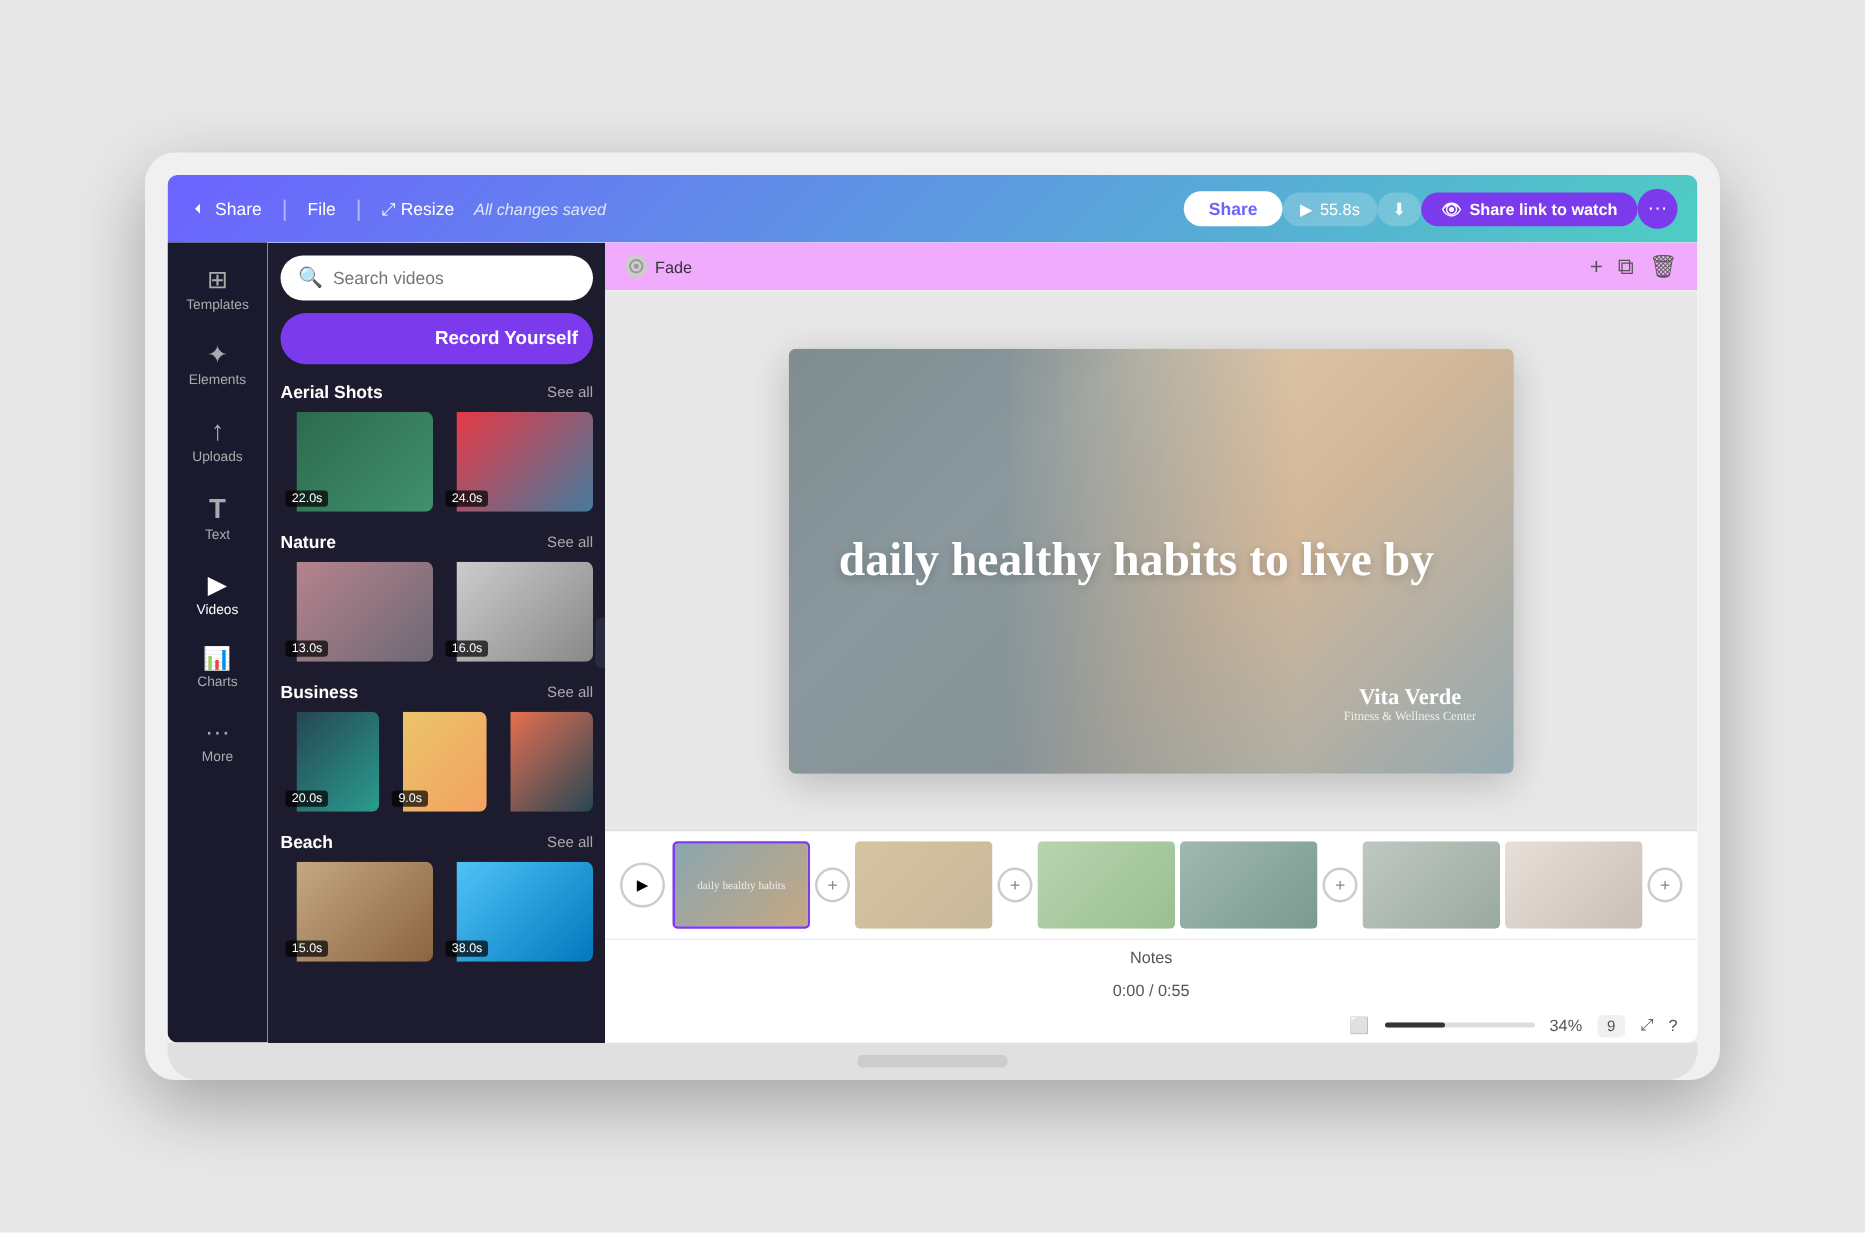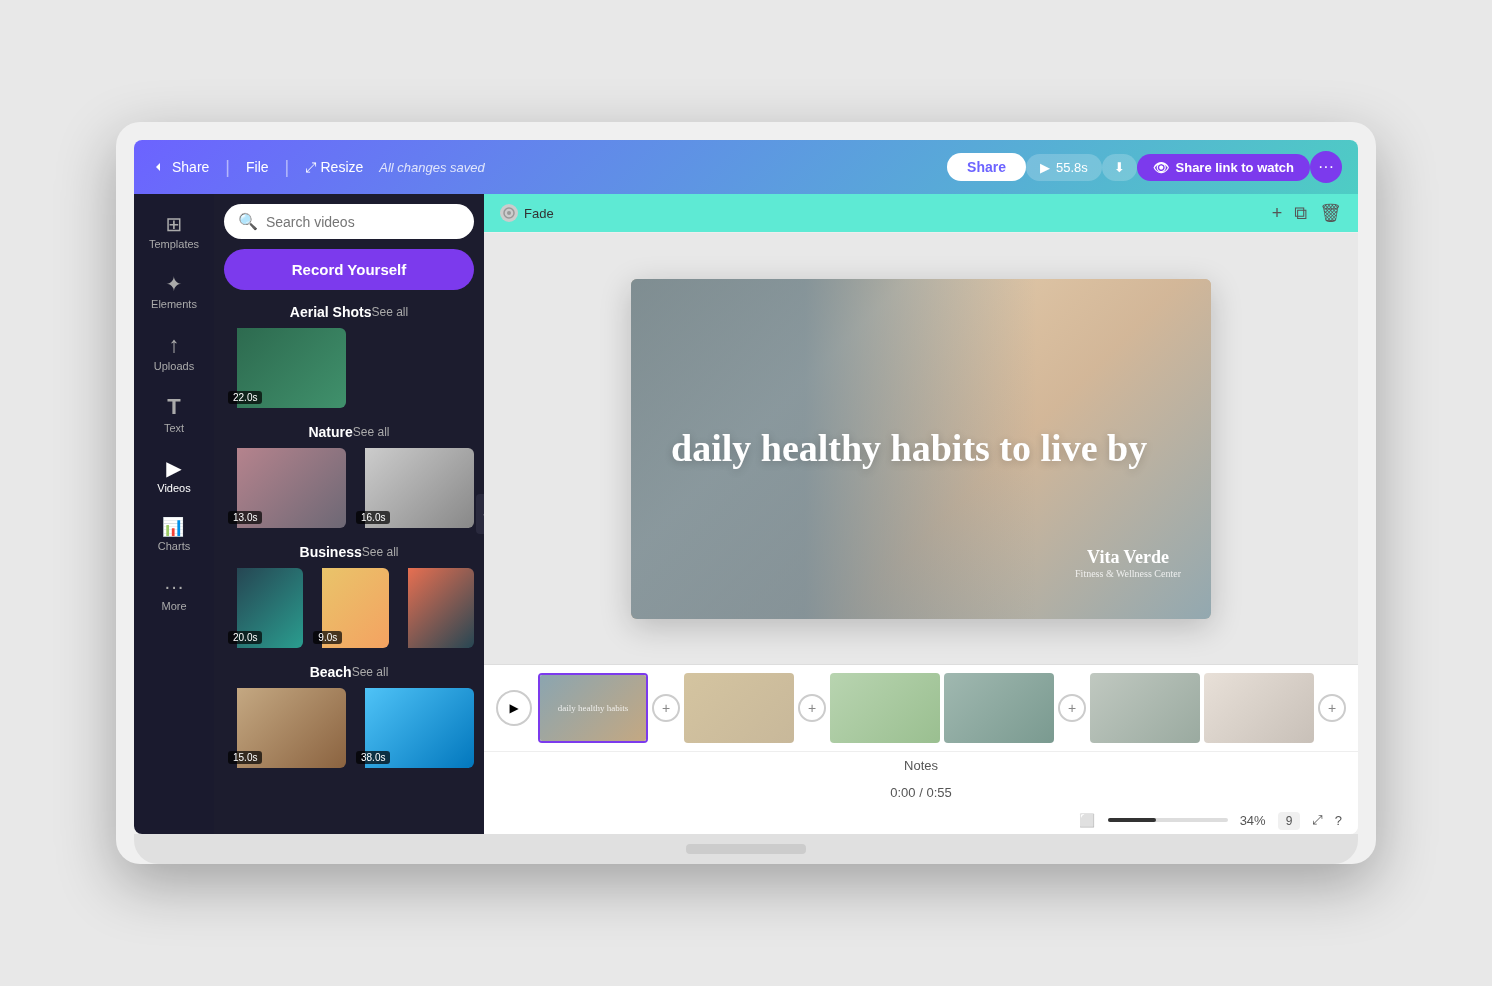--- a/index.html
+++ b/index.html
@@ -206,24 +206,25 @@
       background: #7c3aed;
       color: #fff;
       border: none;
       border-radius: 24px;
       width: 100%;
       padding: 12px;
       font-size: 15px;
       font-weight: 600;
       cursor: pointer;
       margin-bottom: 14px;
+      text-align: right;
     }
     .section-header {
       display: flex;
-      justify-content: center;
+      justify-content: space-between;
       align-items: center;
       margin-bottom: 8px;
     }
     .section-title {
       color: #fff;
       font-size: 14px;
       font-weight: 600;
     }
     .see-all {
       color: #aaa;
@@ -284,21 +285,21 @@
       flex: 1;
       background: #f5f5f5;
       display: flex;
       flex-direction: column;
       position: relative;
     }
     .canvas-toolbar {
       display: flex;
       align-items: center;
       padding: 8px 16px;
-      background: #5eead4;
+      background: #f0abfc;
       border-bottom: 1px solid #eee;
       gap: 13px;
     }
     .fade-indicator {
       display: flex;
       align-items: center;
       gap: 6px;
       font-size: 13px;
       color: #333;
       cursor: pointer;
@@ -590,20 +591,24 @@
         
         <div class="section-header">
           <span class="section-title">Aerial Shots</span>
           <span class="see-all">See all</span>
         </div>
         <div class="video-grid">
           <div class="video-thumb">
             <div class="video-thumb-bg aerial1"></div>
             <span class="video-duration">22.0s</span>
           </div>
+          <div class="video-thumb">
+            <div class="video-thumb-bg aerial2"></div>
+            <span class="video-duration">24.0s</span>
+          </div>
         </div>
 
         
         <div class="section-header">
           <span class="section-title">Nature</span>
           <span class="see-all">See all</span>
         </div>
         <div class="video-grid">
           <div class="video-thumb">
             <div class="video-thumb-bg nature1"></div>

